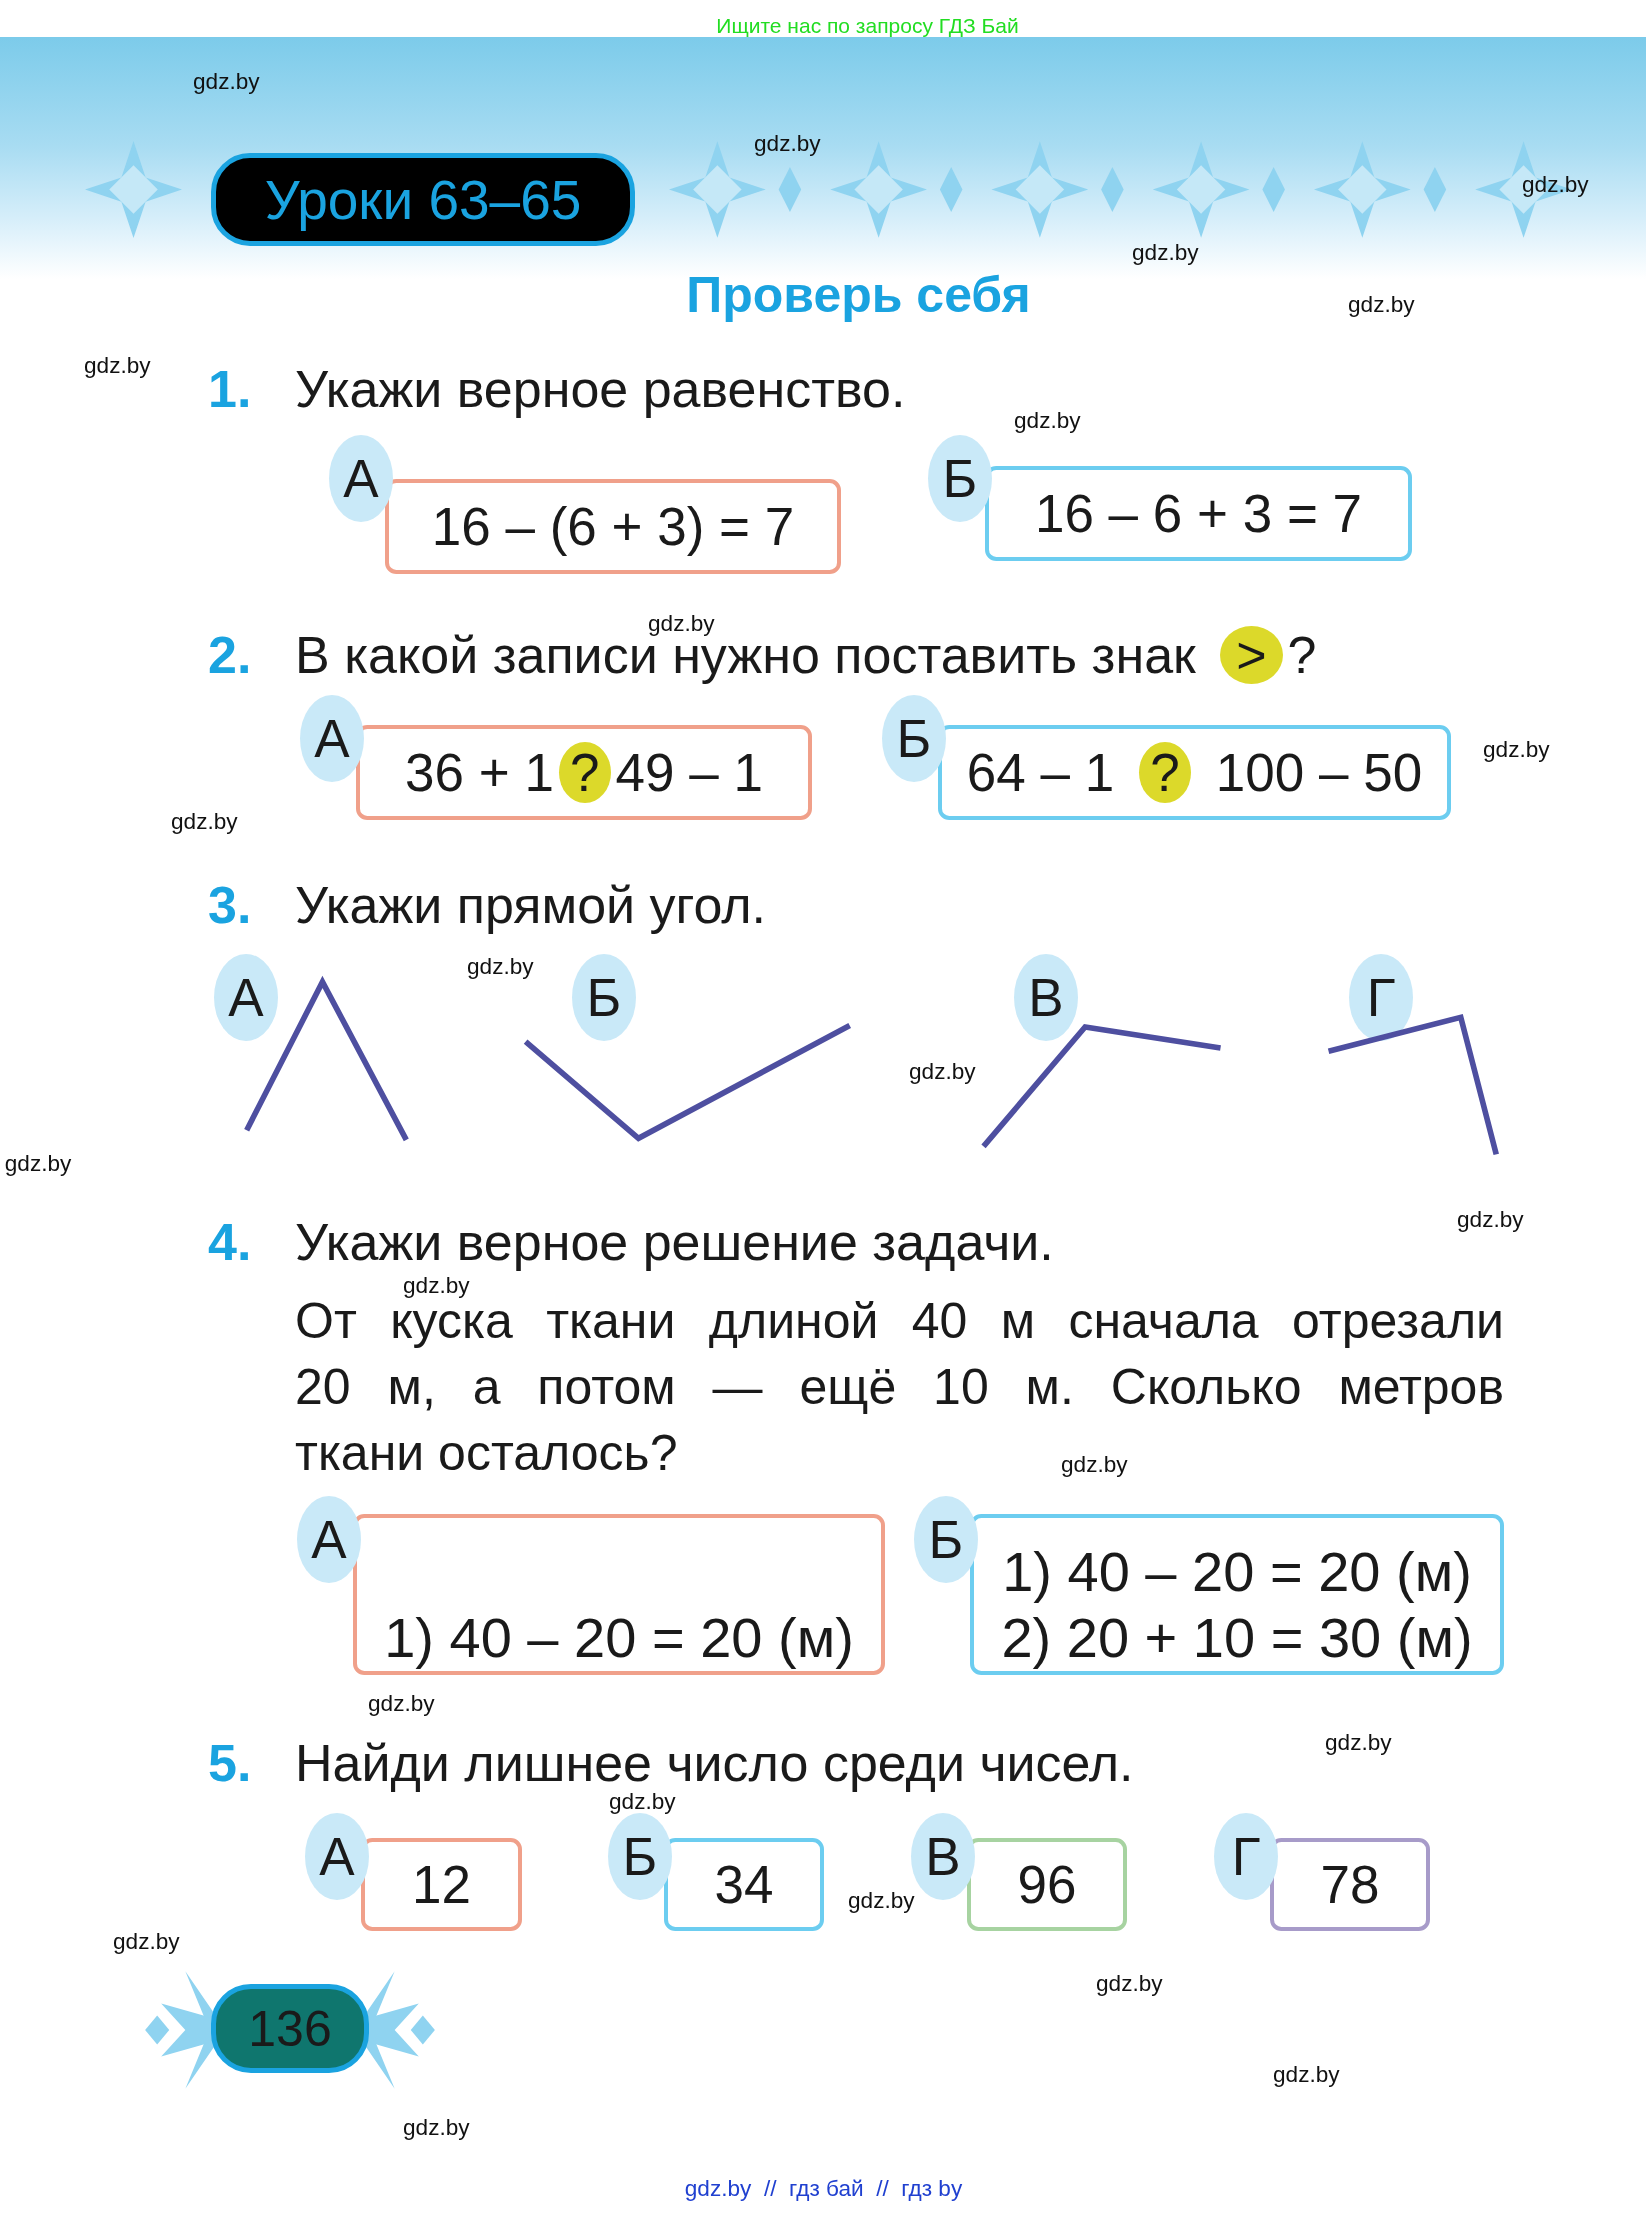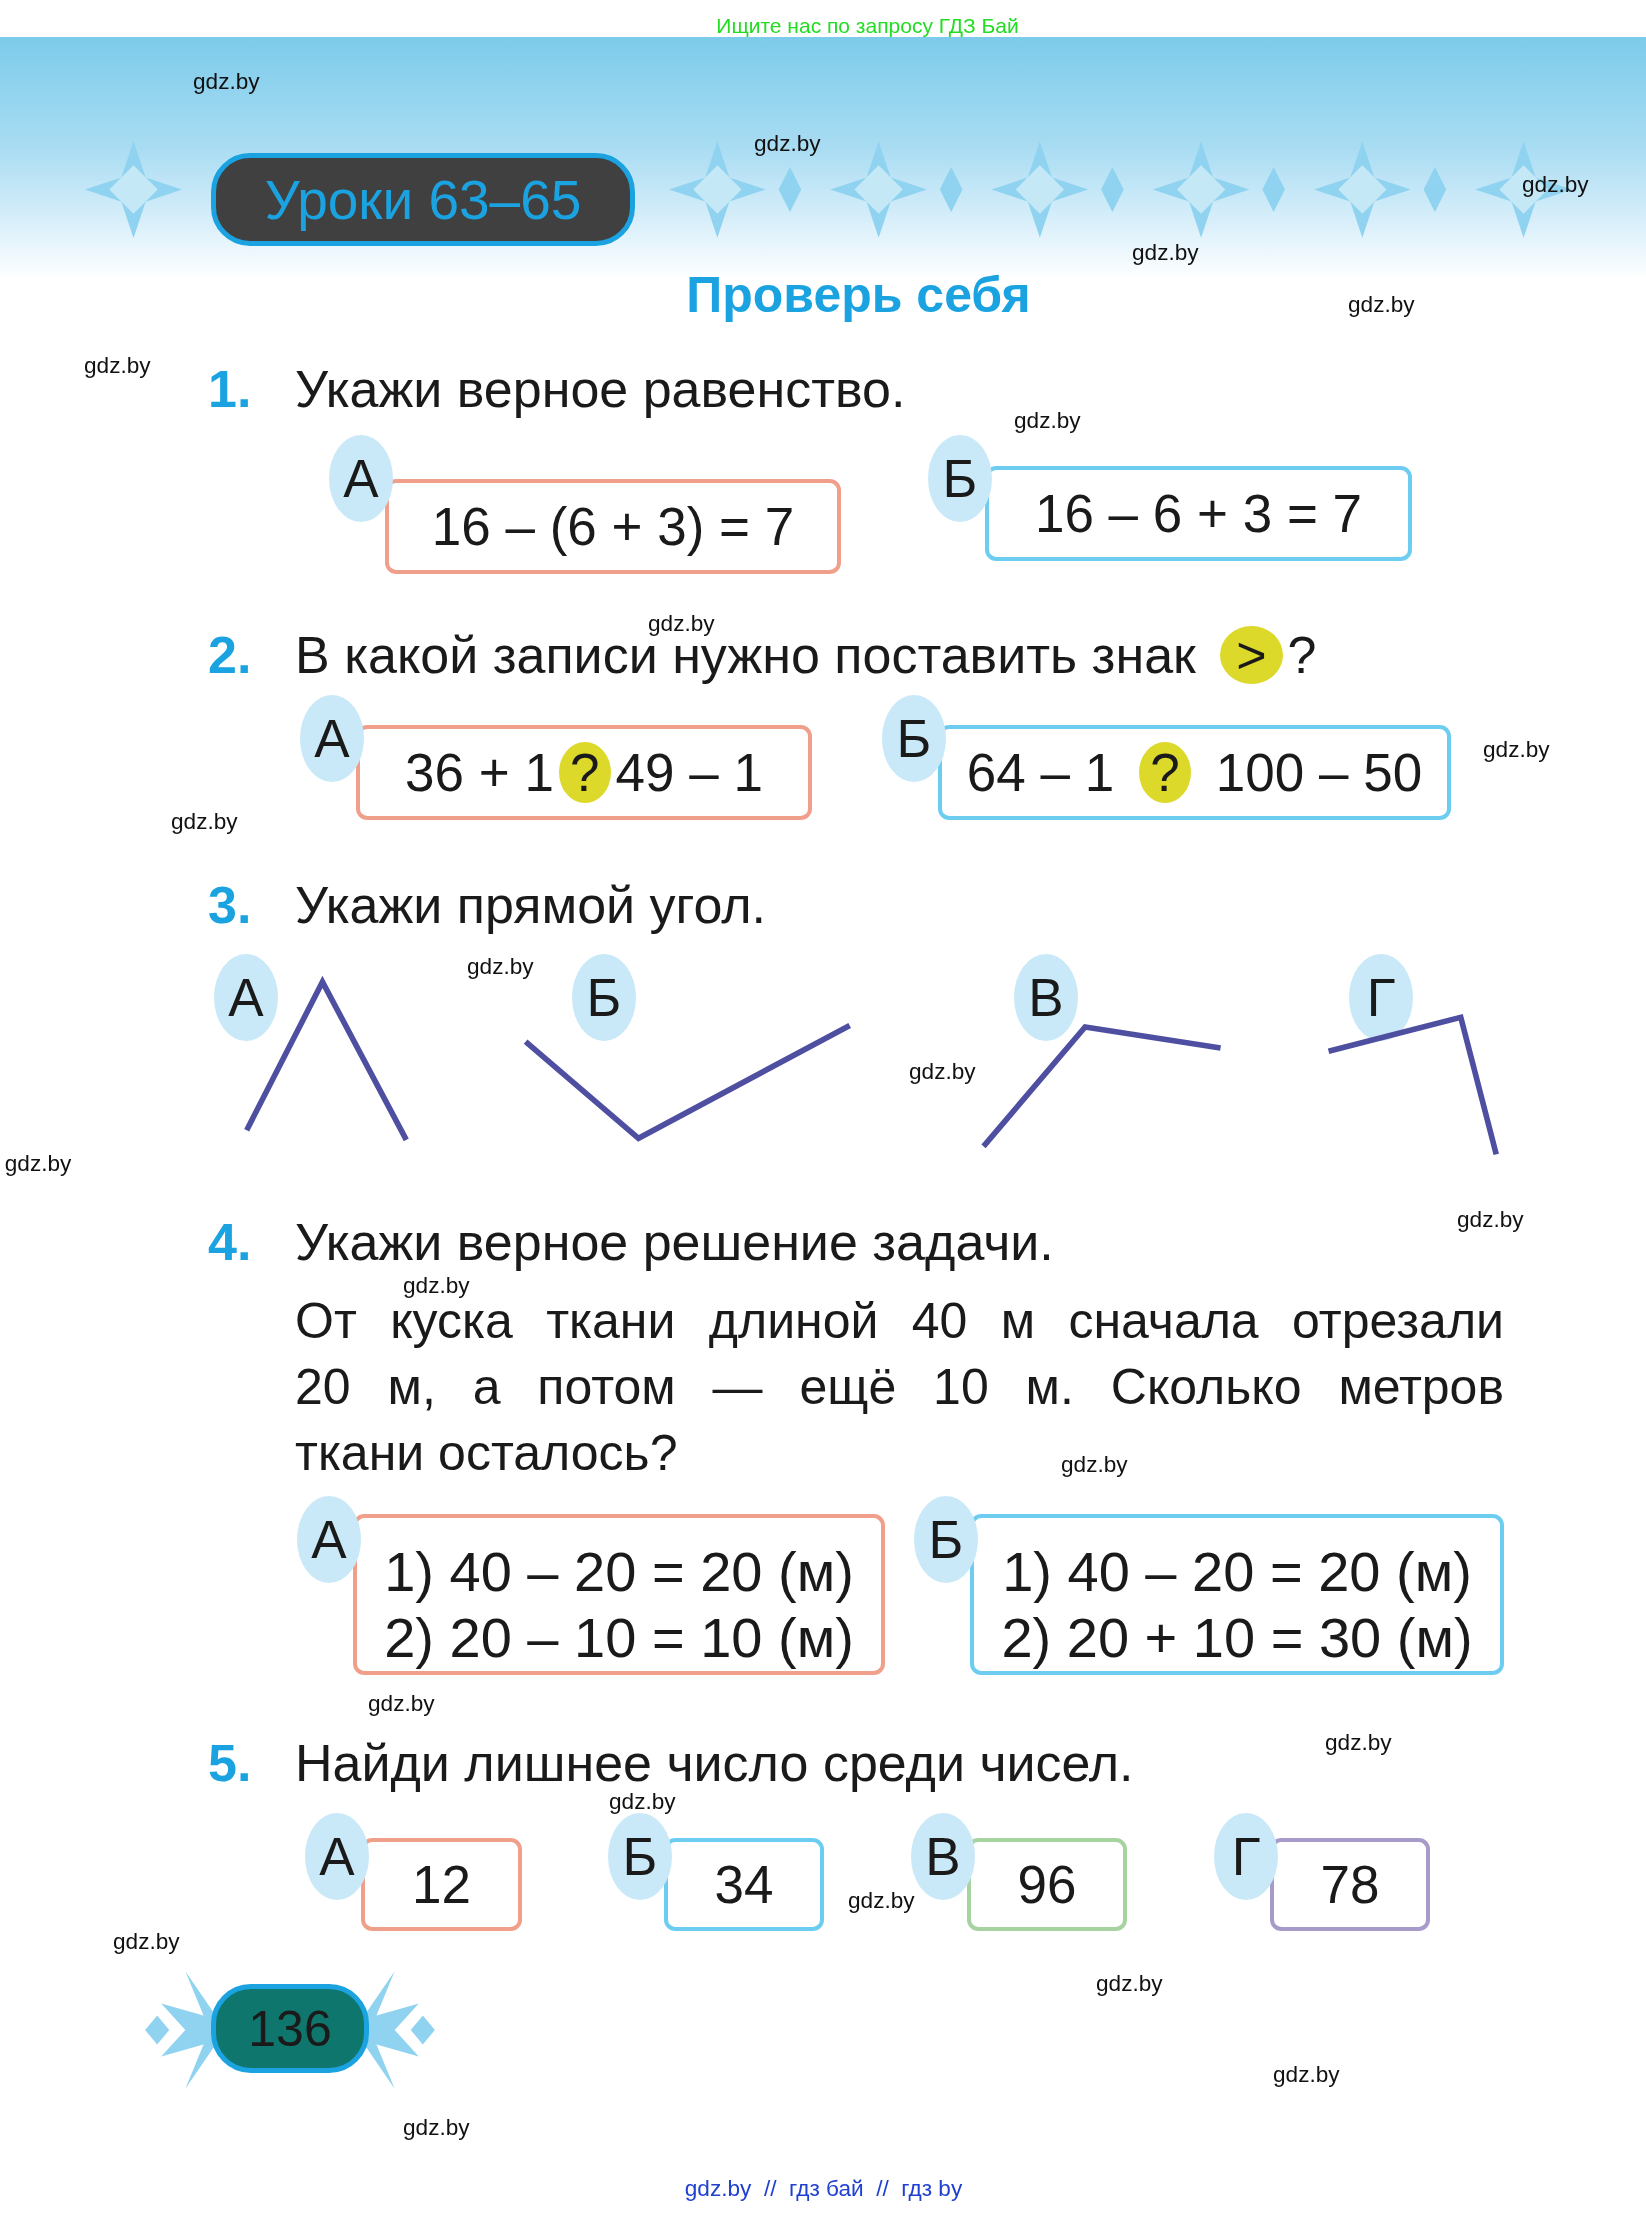--- a/index.html
+++ b/index.html
@@ -1,21 +1,21 @@
 <!DOCTYPE html>
 <html style="font-size:13px"><head>
 <meta charset="utf-8">
 <style>
   html,body{margin:0;padding:0;}
   body{width:1647px;height:2216px;position:relative;background:#ffffff;overflow:hidden;font-family:"Liberation Sans",sans-serif;color:#1a1a1a;}
   .abs{position:absolute;}
   .topnote{top:14px;left:0;width:1647px;text-align:center;color:#22dd22;font-size:21px;padding-left:44px;}
   .header-band{top:37px;left:0;width:1647px;height:242px;background:linear-gradient(#7ccbea 0%,#a8dcf2 45%,#d6eefa 75%,#ffffff 100%);}
   .ornament{top:141px;height:97px;}
-  .lesson-pill{left:211px;top:153px;width:424px;height:93px;border:5.6px solid #1aa3e0;border-radius:39px;background:#404040;box-sizing:border-box;display:flex;align-items:center;justify-content:center;font-size:55px;color:#1aa3e0;}
+  .lesson-pill{left:211px;top:153px;width:424px;height:93px;border:5.6px solid #1aa3e0;border-radius:39px;background:#000000;box-sizing:border-box;display:flex;align-items:center;justify-content:center;font-size:55px;color:#1aa3e0;}
   .title{top:266px;left:0;width:1717px;text-align:center;font-size:50px;font-weight:bold;color:#1aa3e0;}
   .wm{font-size:22.6px;color:#111;}
   .qnum{font-size:52px;font-weight:bold;color:#1aa3e0;}
   .qtext{font-size:52px;color:#1a1a1a;}
   .box{border:4px solid;border-radius:11.3px;background:#fff;box-sizing:border-box;display:flex;align-items:center;justify-content:center;font-size:53px;}
   .box.orange{border-color:#f0a08a;}
   .box.blue{border-color:#6ccdf0;}
   .box.green{border-color:#a7d3a1;}
   .box.purple{border-color:#a79bc9;}
   .letter{width:64px;height:87px;border-radius:50%;background:#c9e9f8;display:flex;align-items:center;justify-content:center;font-size:53px;color:#1a1a1a;}
@@ -134,21 +134,20 @@
 
 <div class="abs qnum" style="left:208px;top:1212px;">4.</div>
 <div class="abs qtext" style="left:295px;top:1212px;">Укажи верное решение задачи.</div>
 <div class="abs" style="left:295px;top:1288px;width:1209px;">
   <div class="para">От куска ткани длиной 40 м сначала отрезали</div>
   <div class="para">20 м, а потом — ещё 10 м. Сколько метров</div>
   <div class="para" style="text-align-last:left;">ткани осталось?</div>
 </div>
 <div class="abs box orange sol" style="left:353px;top:1514px;width:532px;height:161px;">
   <div>1) 40 – 20 = 20 (м)</div>
-  <div>2) 20 – 10 = 10 (м)</div>
 </div>
 <div class="abs letter" style="left:297px;top:1496px;">А</div>
 <div class="abs box blue sol" style="left:970px;top:1514px;width:534px;height:161px;">
   <div>1) 40 – 20 = 20 (м)</div>
   <div>2) 20 + 10 = 30 (м)</div>
 </div>
 <div class="abs letter" style="left:914px;top:1496px;">Б</div>
 
 <div class="abs qnum" style="left:208px;top:1733px;">5.</div>
 <div class="abs qtext" style="left:295px;top:1733px;">Найди лишнее число среди чисел.</div>

